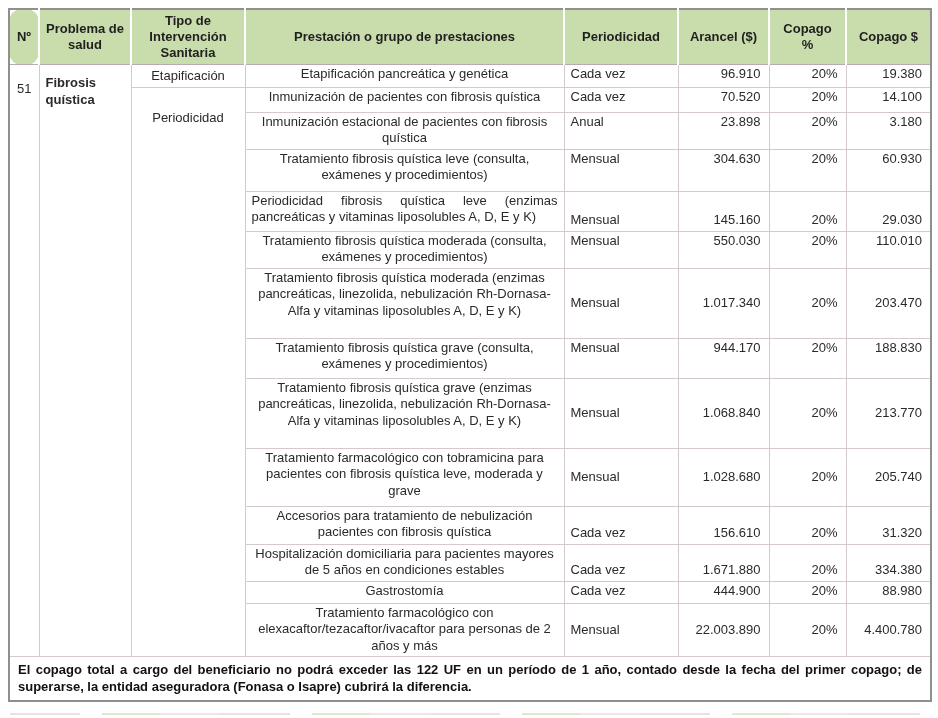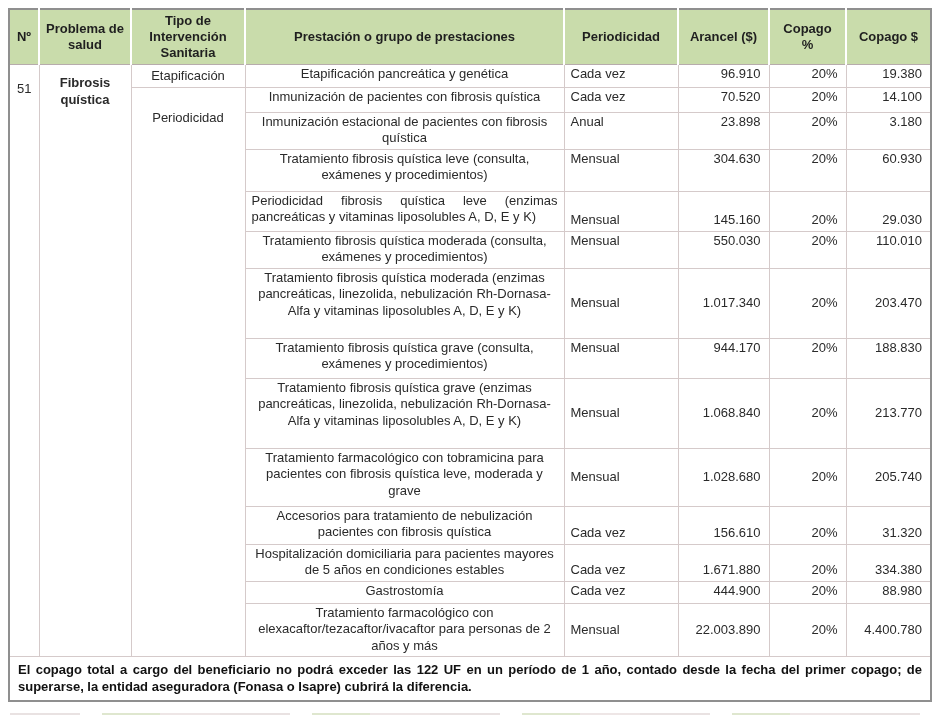--- a/index.html
+++ b/index.html
@@ -7,28 +7,28 @@
        font-family:"Liberation Sans","DejaVu Sans",sans-serif;color:#2a2a2a;}
   .page{padding:8px;}
   table.ges{border-collapse:collapse;table-layout:fixed;width:922px;
             border:2px solid #8f8f8f;font-size:13px;}
   
   thead th{background:#c9dcab;color:#1f1f1f;font-weight:bold;
            border-left:2px solid #ffffff;border-right:2px solid #ffffff;
            border-bottom:1px solid #b7acac;
            text-align:center;vertical-align:middle;
            padding:3px 4px;line-height:1.22;height:48px;}
-  thead th:first-child{border-left:none;}
+  thead th:first-child{border-left:none;border-radius:13px;}
   thead th:last-child{border-right:none;}
   th.copct{padding:3px 10px;margin-left:32px;}
   
   td{border:1px solid #d5caca;padding:1px 6px;line-height:1.26;
      color:#2a2a2a;vertical-align:top;}
   td.ncell{text-align:center;font-weight:normal;vertical-align:top;padding-top:16px;}
-  td.pcell{text-align:center;font-weight:bold;vertical-align:top;padding-top:10px;line-height:1.3;}
+  td.pcell{text-align:left;font-weight:bold;vertical-align:top;padding-top:10px;line-height:1.3;}
   td.tcell{text-align:center;vertical-align:middle;}
   td.tcell.trat{vertical-align:top;padding-top:22px;text-align:center;}
   td.prest{text-align:center;}
   td.prest.just{text-align:justify;}
   td.per{text-align:left;}
   td.num{text-align:right;padding-right:8px;}
   
   tr.vt td.val{vertical-align:top;}
   tr.vm td.val{vertical-align:middle;}
   tr.vb td.val{vertical-align:bottom;padding-bottom:3px;}

